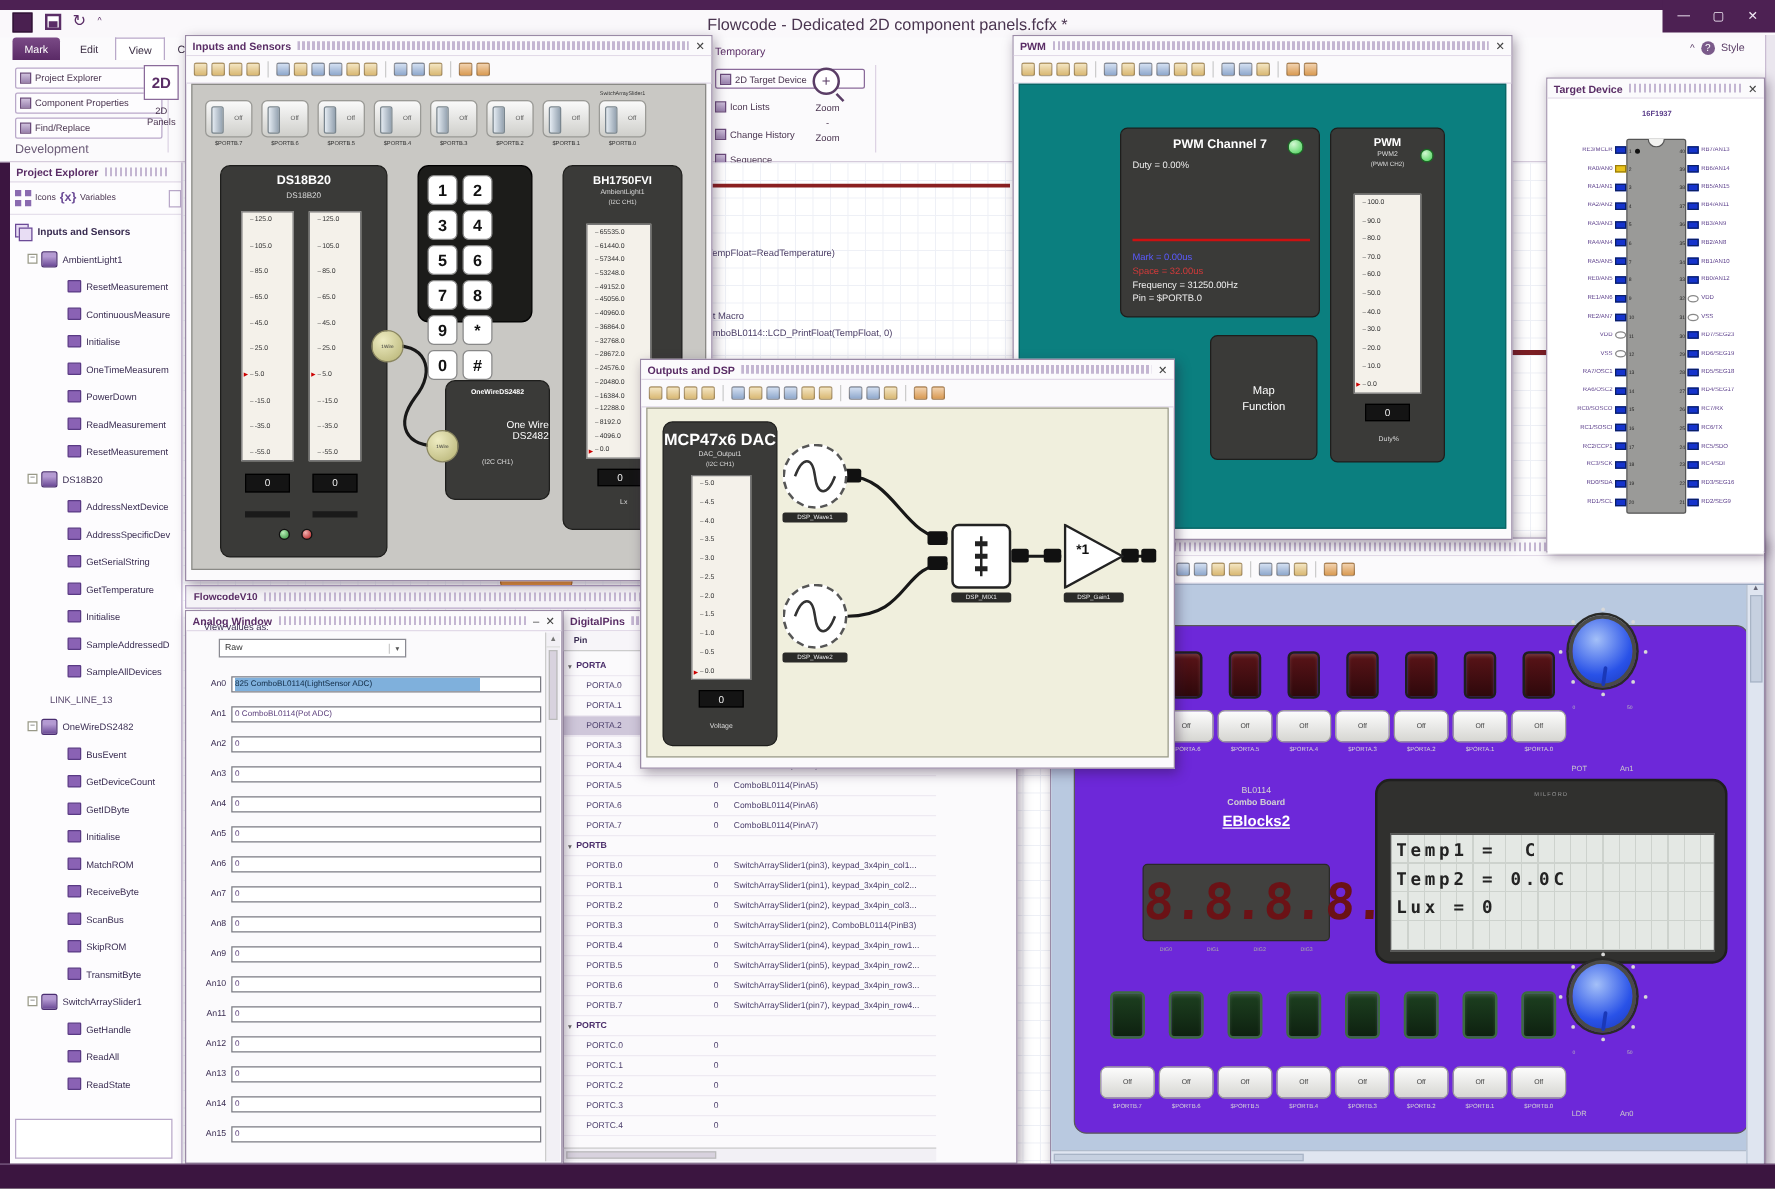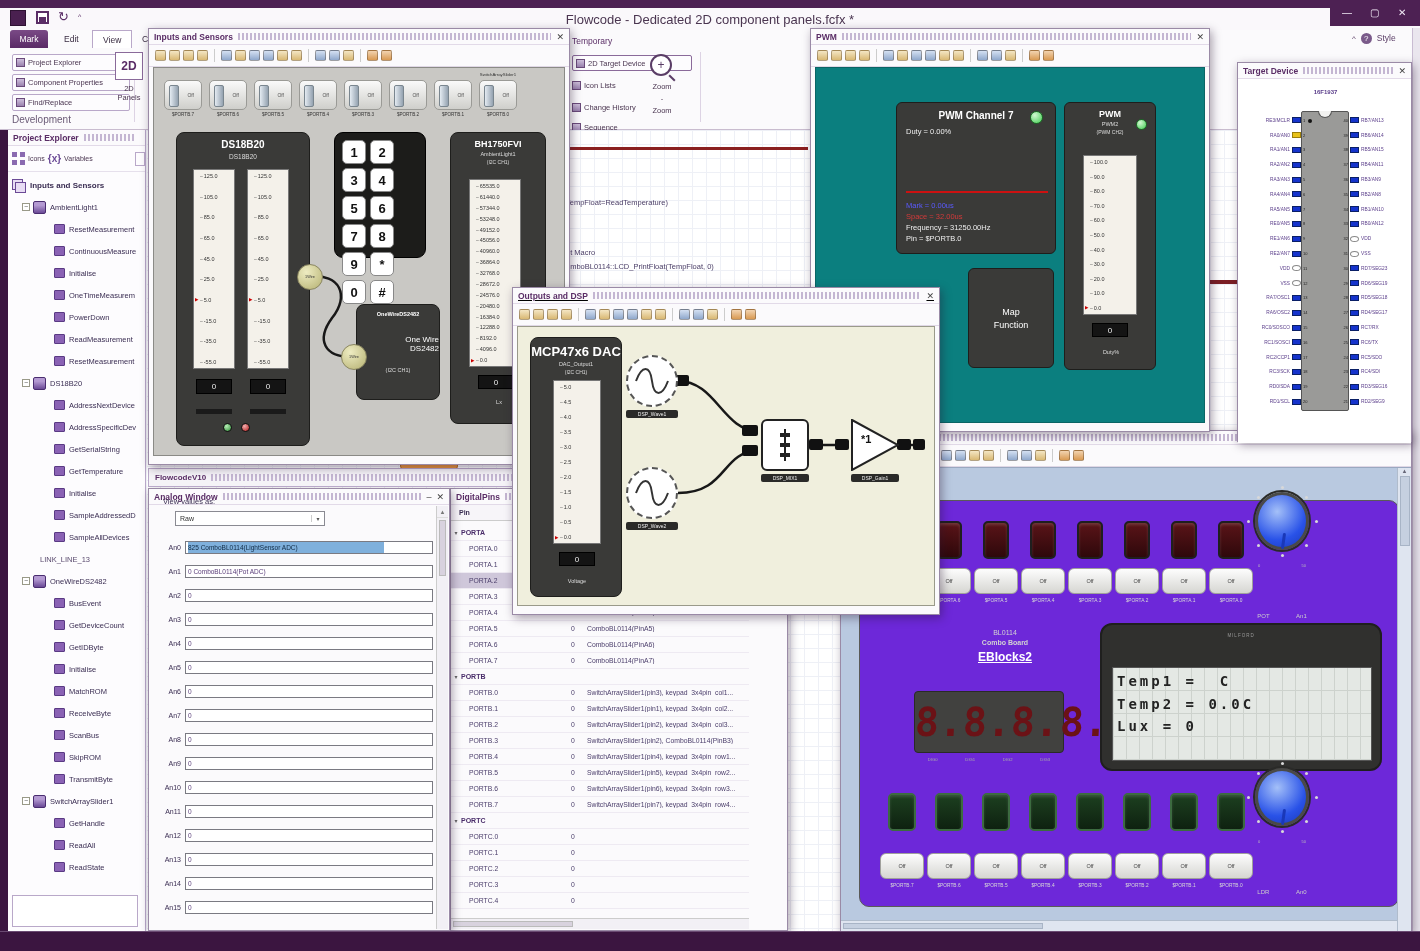--- a/index.html
+++ b/index.html
@@ -134,21 +134,21 @@
   #pwm-ch1{position:absolute;left:80px;top:34px;width:160px;height:152px;border-radius:6px;}
   #pwm-ch1 .blk-title{font-size:10px;margin-top:7px;}
   .led-ind{position:absolute;width:13px;height:13px;border-radius:50%;background:radial-gradient(circle at 35% 30%,#d2f8d2,#3fcc4f);border:1px solid #1a6a24;}
   .pwm-line{position:absolute;left:9px;font-size:7.5px;white-space:nowrap;}
   #pwm-redline{position:absolute;left:9px;top:88px;width:142px;height:2px;background:#cc1111;}
   #pwm-map{position:absolute;left:152px;top:200px;width:86px;height:100px;border-radius:6px;
     display:flex;flex-direction:column;align-items:center;justify-content:center;font-size:9px;gap:3px;}
   #pwm-meter{position:absolute;left:248px;top:34px;width:92px;height:268px;border-radius:6px;}
   #pwm-meter .blk-title{font-size:9px;margin-top:6px;}
   
-  #win-outputs{left:512px;top:287px;width:428px;height:328px;text-decoration:underline;}
+  #win-outputs{left:512px;top:287px;width:428px;height:328px;}
   #out-content{margin:0 4px 4px;height:280px;background:#f0efdd;border:1px solid #9a9a8a;position:relative;overflow:hidden;}
   #dac-block{position:absolute;left:12px;top:10px;width:92px;height:260px;}
   #dac-block .blk-title{font-size:13px;margin-top:6px;}
   .waveb{position:absolute;width:52px;}
   .wave-circle{width:52px;height:52px;border-radius:50%;border:2px dashed #555;background:#fff;}
   .dsp-label{margin-top:3px;background:#2a2a28;color:#eee;font-size:5px;text-align:center;border-radius:2px;padding:1px 0;}
   #mix-block{position:absolute;left:243px;top:92px;width:48px;}
   #mix-body{width:48px;height:52px;background:#fff;border:2px solid #222;border-radius:6px;display:flex;align-items:center;justify-content:center;}
   #gain-block{position:absolute;left:333px;top:92px;width:48px;}
   
@@ -180,21 +180,21 @@
   #an-rows{position:absolute;left:6px;top:46px;width:278px;}
   .anrow{display:flex;align-items:center;height:24px;gap:4px;}
   .anl{width:26px;text-align:right;font-size:7px;color:#3a2d52;flex:0 0 auto;}
   .anbox{flex:1;height:13px;border:1px solid #7a7a82;box-shadow:inset 0 0 0 1px #fff;background:#fff;
     font-size:6.5px;color:#5a3d7a;display:flex;align-items:center;padding-left:2px;overflow:hidden;white-space:nowrap;}
   .anbox .hl{background:#7fb0dc;color:#102a44;display:inline-block;width:196px;height:11px;line-height:11px;}
   .vscroll{position:absolute;right:1px;top:17px;bottom:1px;width:12px;background:#f2f0f5;border-left:1px solid #ccc;}
   .vs-up{height:12px;text-align:center;font-size:6px;color:#777;border-bottom:1px solid #ddd;line-height:12px;}
   .vs-thumb{margin:2px 2px;height:56px;background:#d8d2de;border:1px solid #bbb;}
   
-  #win-digital{left:450px;top:488px;width:338px;height:443px;}
+  #win-digital{left:450px;top:488px;width:364px;height:443px;}
   #dg-header{position:absolute;left:0;top:16px;width:298px;height:16px;background:#f7f5f9;border-bottom:1px solid #ccc;
     display:flex;align-items:center;font-size:7px;font-weight:bold;color:#3a2d52;padding-left:8px;}
   #dg-rows{position:absolute;left:0;top:36px;width:298px;height:384px;overflow:hidden;}
   .dgrow{display:flex;align-items:center;height:16px;font-size:6.8px;color:#4a3d6a;border-bottom:1px solid #eeeaf2;}
   .dg-g{font-size:7px;color:#4a2d6a;}
   .dga{width:10px;text-align:center;font-size:6px;color:#666;}
   .dgn{width:120px;padding-left:18px;flex:0 0 auto;}
   .dgv{width:16px;flex:0 0 auto;}
   .dgd{flex:1;white-space:nowrap;overflow:hidden;}
   .dg-sel{background:#cfc7da;}

